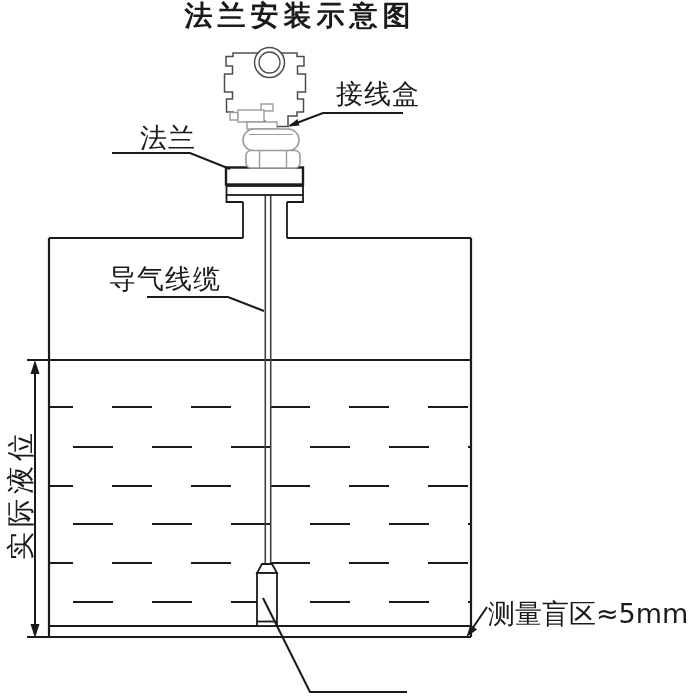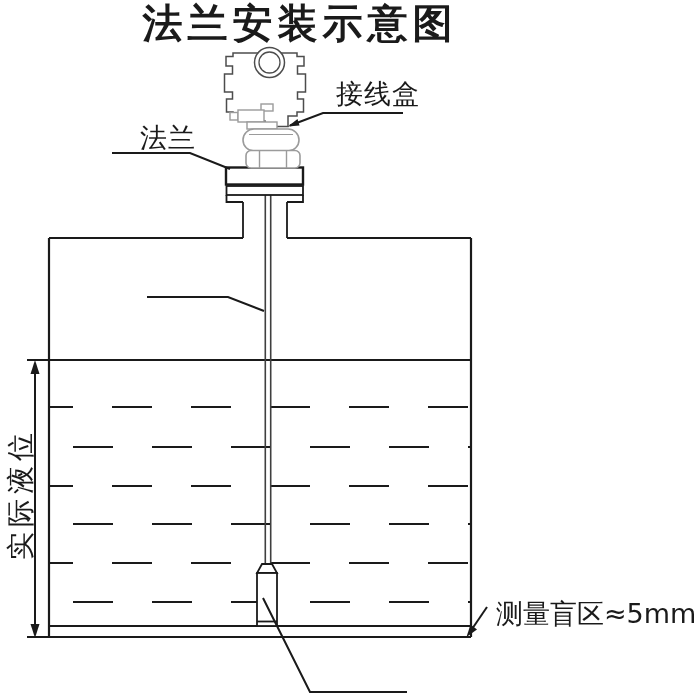--- a/index.html
+++ b/index.html
@@ -12,26 +12,26 @@
   body{
     width:700px;height:700px;position:relative;background:var(--bg);
     font-family:"DejaVu Sans","Liberation Sans",sans-serif;color:var(--ink);
     overflow:hidden;
   }
   .stage{position:absolute;inset:0;}
   svg{position:absolute;left:0;top:0;}
   .lbl{position:absolute;white-space:nowrap;color:var(--ink);line-height:1.1;}
   .title{
     left:300px;top:1px;transform:translateX(-50%);
-    font-size:40px;font-weight:700;letter-spacing:5px;
+    font-size:28px;font-weight:700;letter-spacing:5px;
   }
   .lbl-jbox{left:336px;top:79px;font-size:27px;letter-spacing:1px;}
   .lbl-flange{left:116px;top:123px;font-size:27px;letter-spacing:1px;margin-left:24px;}
   .lbl-cable{left:109px;top:264px;font-size:27px;letter-spacing:1px;}
-  .lbl-blind{left:488px;top:599px;font-size:27px;margin-left:8px;}
+  .lbl-blind{left:488px;top:599px;font-size:27px;}
   .lbl-trans{left:316px;top:657px;font-size:27px;letter-spacing:1px;}
   .lbl-level{
     left:21px;top:494px;font-size:28px;letter-spacing:5px;
     transform:translate(-50%,-50%) rotate(-90deg);transform-origin:center;
   }
 </style>
 </head>
 <body>
 
 <div class="stage">
@@ -113,18 +113,19 @@
     <polygon points="288,126.5 297.5,119 299.5,125.5" fill="#1a1a1a"></polygon>
     <polygon points="466.5,637 470.5,624.5 477,629.5" fill="#1a1a1a"></polygon>
   </svg>
 
   <div class="lbl title">法兰安装示意图</div>
 
   <div class="lbl lbl-jbox">接线盒</div>
 
   <div class="lbl lbl-flange">法兰</div>
 
+  <div class="lbl lbl-cable">导气线缆</div>
 
   <div class="lbl lbl-level">实际液位</div>
 
   <div class="lbl lbl-blind">测量盲区≈5mm</div>
 
 </div>
 
 </body></html>

